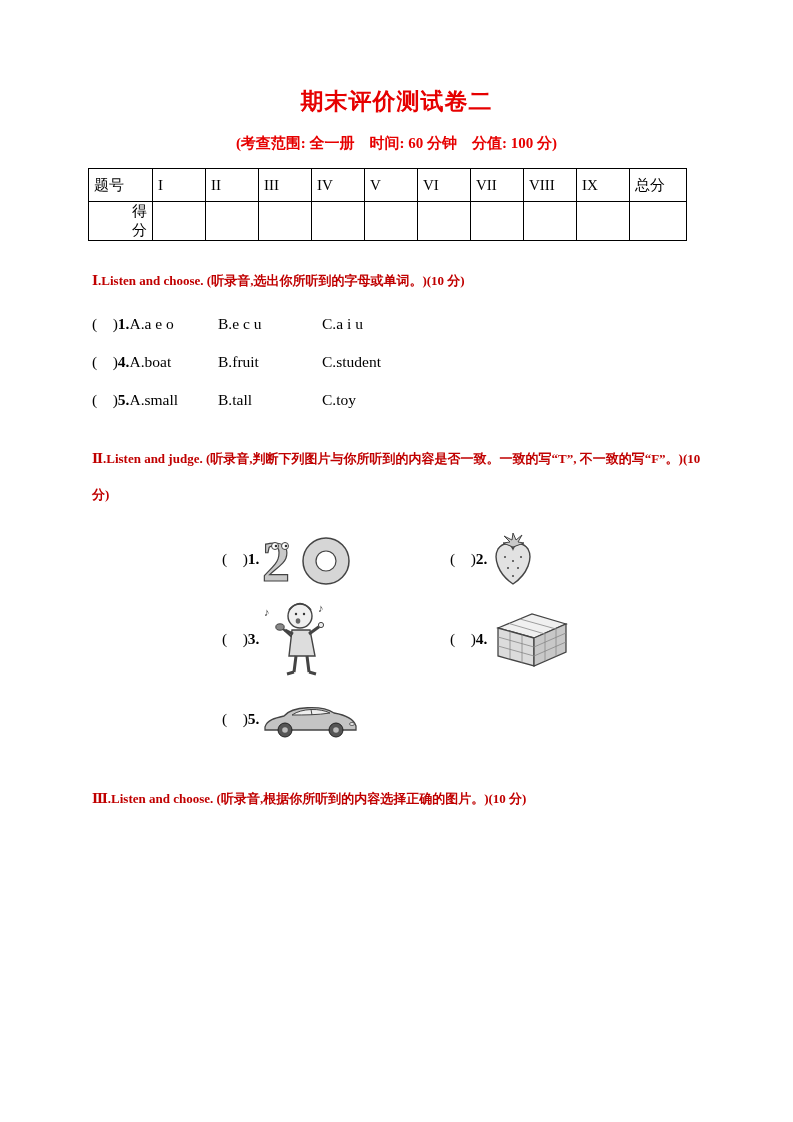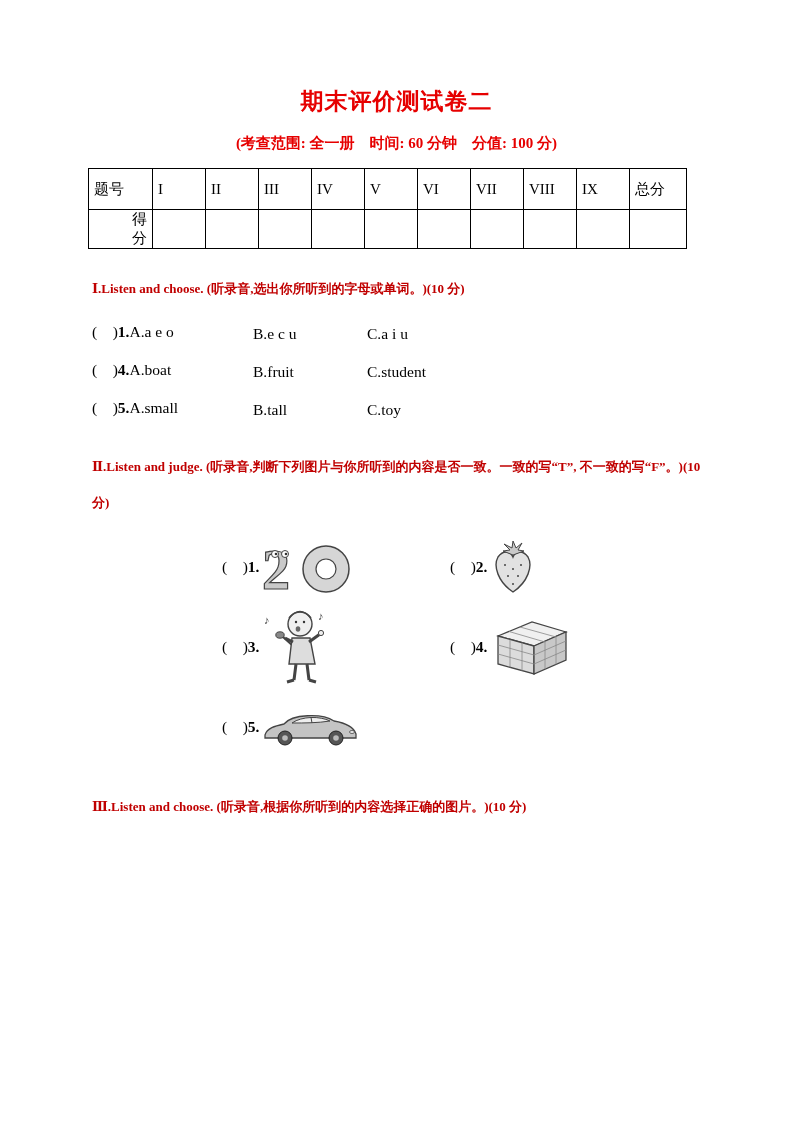--- a/index.html
+++ b/index.html
@@ -30,21 +30,21 @@
   }
 
   .score-table {
     border-collapse: collapse;
     table-layout: fixed;
     width: 598px;
     margin: 15px 0 0 88px;
   }
   .score-table td {
     border: 1px solid #000;
-    height: 41px;
+    height: 33px;
     padding: 0 0 0 5px;
     font-size: 15px;
     vertical-align: middle;
     text-align: left;
   }
   .score-table tr.score-row td { height: 33px; padding-left: 43px; }
 
   .part-heading {
     margin: 22px 0 0 0;
     text-align: center;
@@ -61,25 +61,24 @@
     color: #c00000;
     line-height: 36px;
   }
 
   .q-list { margin-top: 6px; }
   .q-row {
     margin-left: 92px;
     padding: 8.5px 0;
     font-size: 15.5px;
     display: flex;
-    align-items: flex-end;
-    gap: 10px;
+    align-items: center;
   }
   .q-col1 { width: 126px; }
-  .q-col2 { width: 104px; margin-left: 25px; }
+  .q-col2 { width: 104px; }
   .q-num { font-weight: bold; }
 
   .judge-grid { margin: 6px 0 0 222px; }
   .judge-row { display: flex; align-items: center; min-height: 80px; }
   .judge-cell {
     width: 228px;
     display: flex;
     align-items: center;
     font-size: 15.5px;
   }

